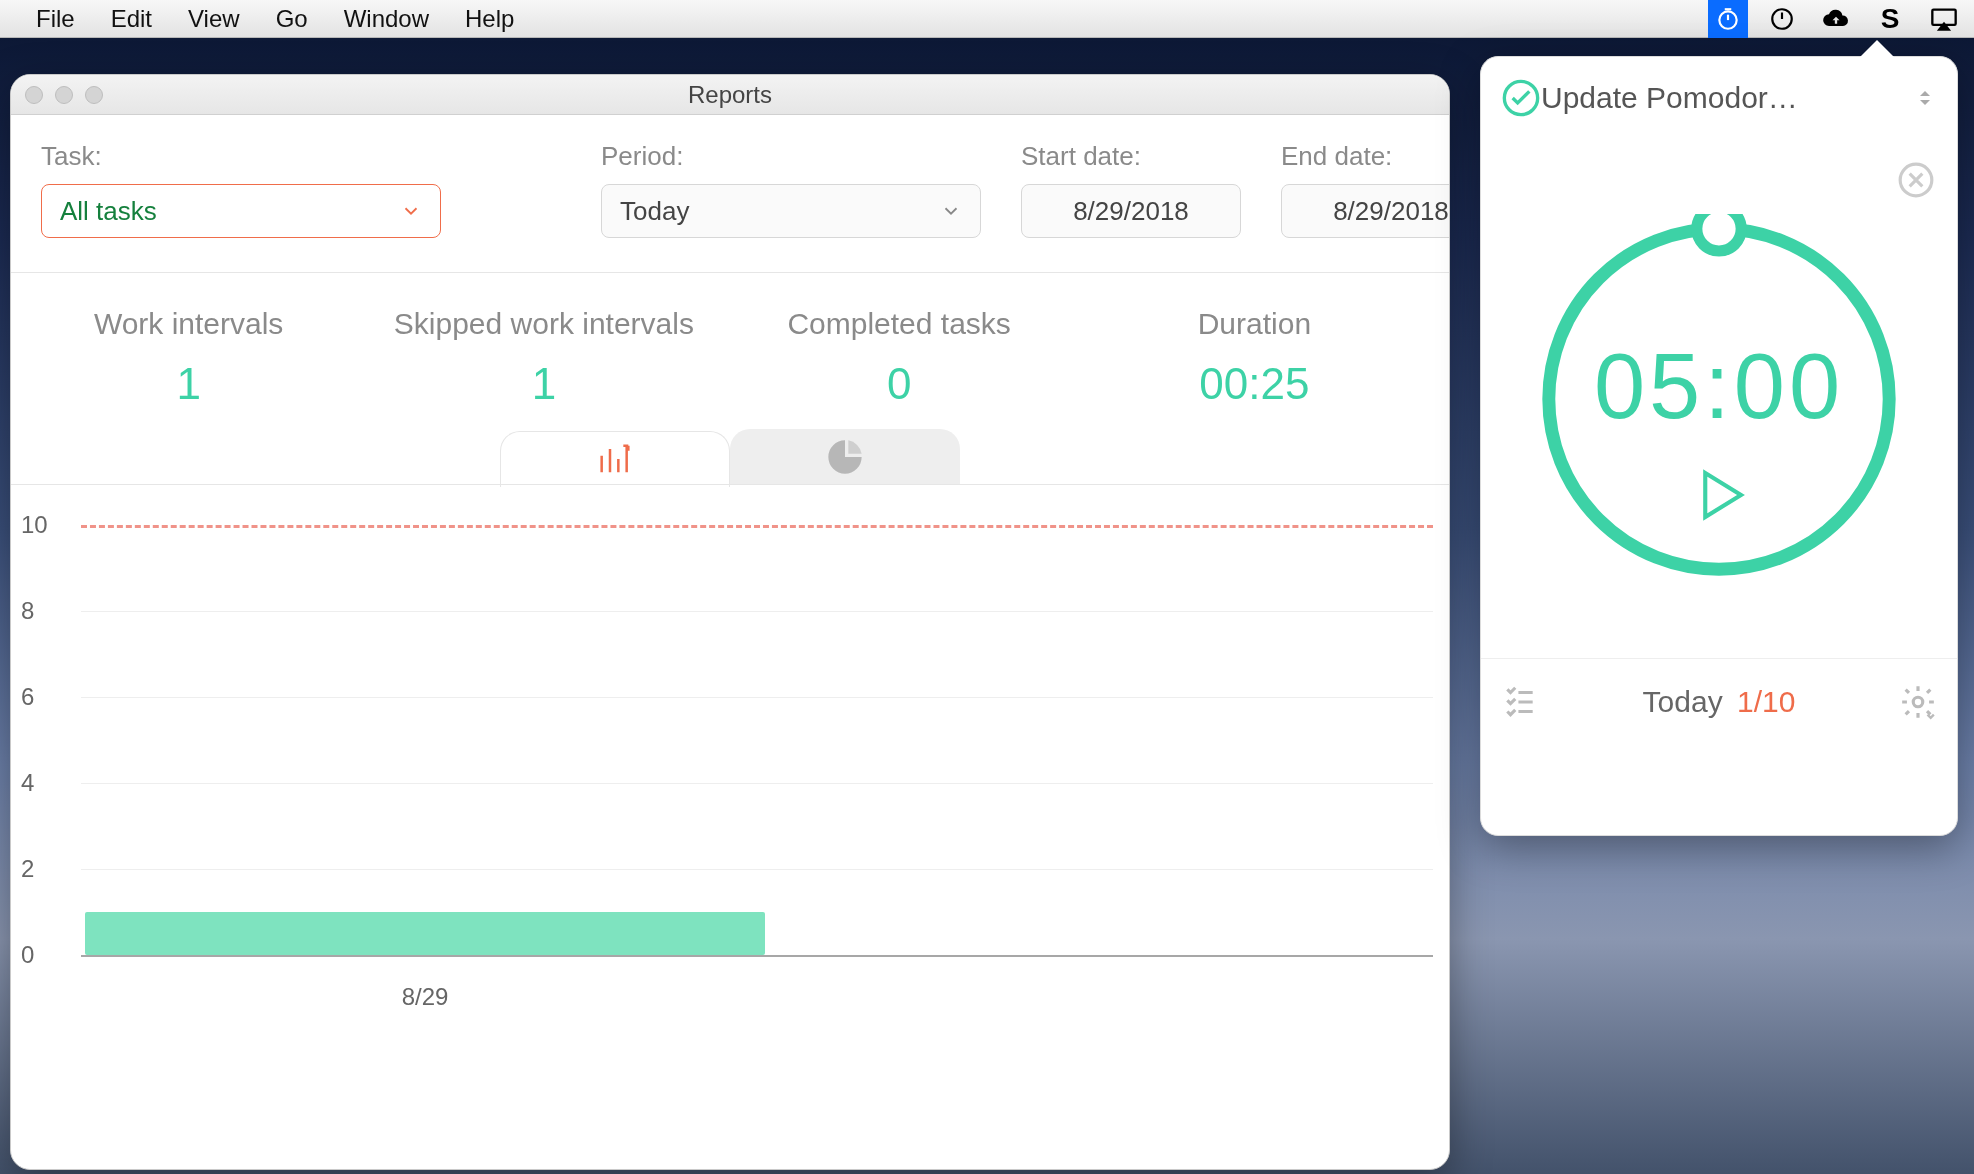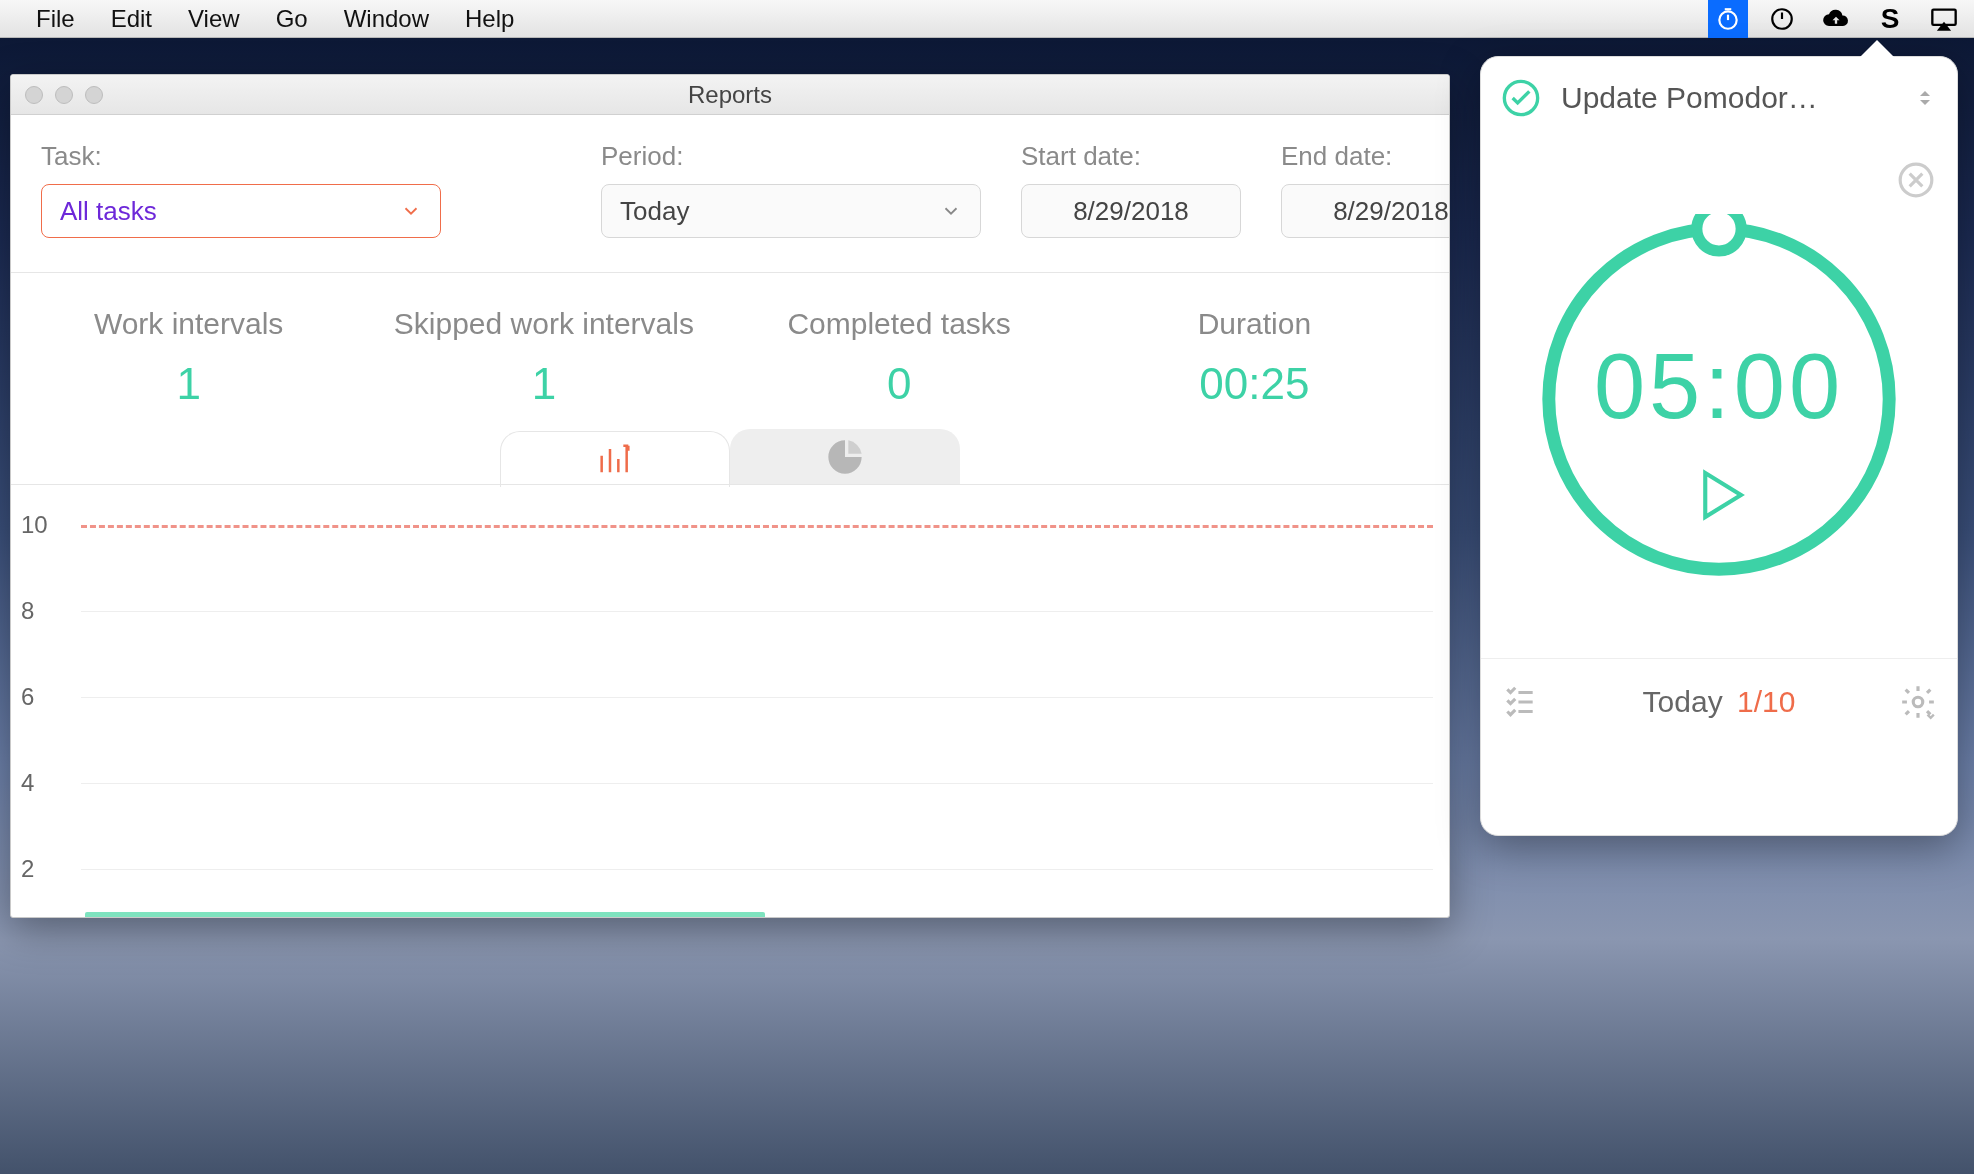--- a/index.html
+++ b/index.html
@@ -26,22 +26,22 @@
 .menubar .menu-right { position: absolute; right: 10px; top: 0; height: 100%; display: flex; align-items: center; gap: 14px; }
 .menubar .right-icon { width: 40px; height: 38px; display: flex; align-items: center; justify-content: center; color: #000; }
 .menubar .right-icon.active { background: #0a6cff; color: #fff; }
 
 
 .window {
   position: absolute;
   left: 10px;
   top: 74px;
   width: 1440px;
-  height: 844px;
-  border-radius: 3px;
+  height: 1096px;
+  border-radius: 20px;
   background: #fff;
   box-shadow: 0 12px 40px rgba(0,0,0,.35);
   overflow: hidden;
   border: 1px solid #c9c9c9;
 }
 .titlebar {
   height: 40px;
   background: linear-gradient(to bottom, #f3f3f3, #e6e6e6);
   border-bottom: 1px solid #d0d0d0;
   display: flex;
@@ -66,21 +66,21 @@
   border-radius: 8px;
   display: flex;
   align-items: center;
   justify-content: space-between;
   padding: 0 18px;
   font-size: 26px;
   color: #444;
   background: #fafafa;
   cursor: pointer;
 }
-.filters .task-select { border-color: #f06d4a; color: #6d28d9; width: 400px; background: #fff; }
+.filters .task-select { border-color: #f06d4a; color: #15803d; width: 400px; background: #fff; }
 .filters .period-select { width: 380px; }
 .filters .datebox { width: 220px; justify-content: center; text-align: center; }
 .chev { width: 22px; height: 22px; }
 
 .stats {
   display: flex;
   padding: 34px 17px 0 0;
   justify-content: space-around;
   text-align: center;
 }
@@ -142,21 +142,20 @@
   width: 0; height: 0;
   border-left: 18px solid transparent;
   border-right: 18px solid transparent;
   border-bottom: 18px solid #fff;
 }
 .pop-head {
   height: 82px;
   display: flex;
   align-items: center;
   padding: 0 20px;
-  gap: 20px;
   border-bottom: 1px solid transparent;
 }
 .check-circle { width: 40px; height: 40px; flex-shrink: 0; }
 .task-name { font-size: 30px; color: #555; flex: 1; white-space: nowrap; overflow: hidden; text-overflow: ellipsis; }
 .sort-arrows { width: 24px; height: 30px; color: #999; }
 
 .timer-wrap { position: relative; height: 520px; border-bottom: 1px solid #eee; }
 .close-x { position: absolute; right: 22px; top: 22px; width: 38px; height: 38px; cursor: pointer; }
 .dial {
   position: absolute;

